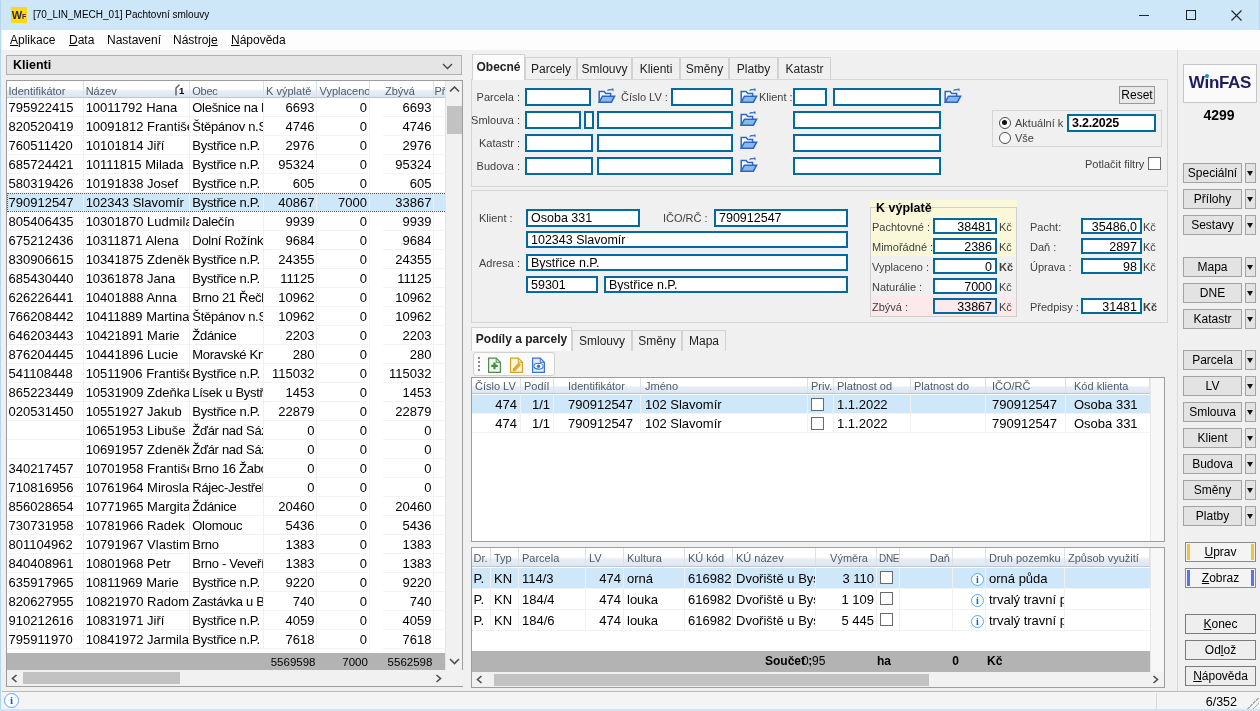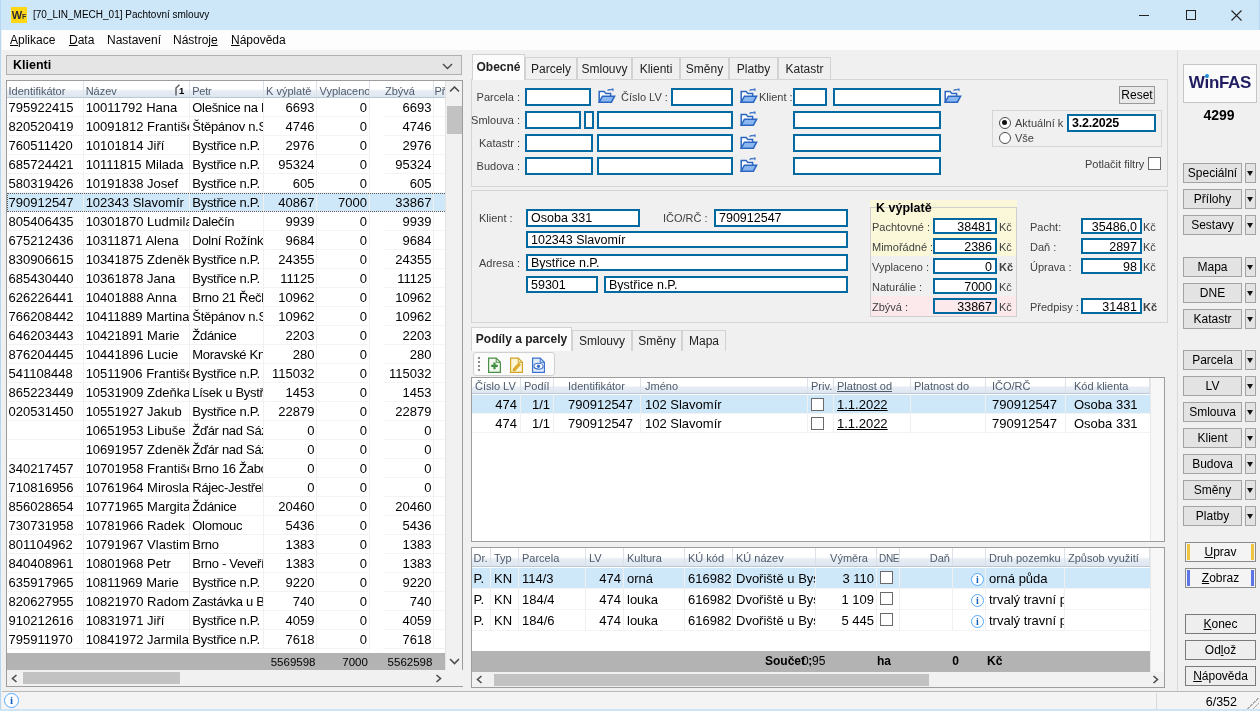--- a/index.html
+++ b/index.html
@@ -56,21 +56,21 @@
 .radio.on::after { content:""; position:absolute; left:2px; top:2px; width:5px; height:5px; background:#111; border-radius:50%; }
 .checkbox { position:absolute; width:13px; height:13px; border:1px solid #6a6a6a; background:#fff; }
 
 .ptable { position:absolute; left:470px; top:377px; width:694px; height:165px; background:#fff; border:1px solid #9d9d9d; }
 .phead { position:absolute; left:0; top:0; width:678px; height:16px; background:linear-gradient(180deg,#ffffff 0%,#ffffff 50%,#e7edf4 62%,#dde6f0 100%); border-bottom:1px solid #bac7d7; display:flex; color:#4e5b6b; }
 .prow { display:flex; height:19px; background:#fff; }
 .prow.sel { background:#cfe8f9; }
 .pc { height:100%; padding:2px 3px 0 3px; white-space:nowrap; overflow:hidden; font-size:13px; border-right:1px solid #f0f0f0; border-bottom:1px solid #f3f3f3; }
 .phead .pc { font-size:11px; border-right:1px solid #dbe1e9; border-bottom:none; line-height:15px; padding-top:1px; }
 .pc0 { width:49px; } .pc1 { width:33px; } .pc2 { width:87px; } .pc3 { width:167px; }
-.pc4 { width:26px; } .pc5 { width:77px;text-decoration:underline; } .pc6 { width:75px; } .pc7 { width:80px; } .pc8 { width:84px; border-right:none; }
+.pc4 { width:26px; } .pc5 { width:77px; } .pc6 { width:75px; } .pc7 { width:80px; } .pc8 { width:84px; border-right:none; }
 
 .dtable { position:absolute; left:470px; top:547px; width:694px; height:141px; background:#fff; border:1px solid #9d9d9d; }
 .dhead { position:absolute; left:0; top:0; width:678px; height:19px; background:linear-gradient(180deg,#ffffff 0%,#ffffff 50%,#e7edf4 62%,#dde6f0 100%); border-bottom:1px solid #bac7d7; display:flex; color:#4e5b6b; }
 .drow { display:flex; height:21px; background:#fff; }
 .drow.sel { background:#cfe8f9; }
 .dc { height:100%; padding:3px 2px 0 3px; white-space:nowrap; overflow:hidden; font-size:13px; border-right:1px solid #f0f0f0; border-bottom:1px solid #f3f3f3; }
 .dhead .dc { font-size:11px; border-right:1px solid #dbe1e9; border-bottom:none; padding-top:4px; }
 .dc0 { width:19px; padding-left:1.5px; } .dc1 { width:28px; } .dc2 { width:67px; } .dc3 { width:38px; } .dc4 { width:61px; }
 .dc5 { width:48px; } .dc6 { width:83px; } .dc7 { width:61px; } .dc8 { width:23px; } .dc9 { width:53px; }
 .dc10 { width:33px; } .dc11 { width:79px; } .dc12 { width:85px; border-right:none; }
@@ -125,21 +125,21 @@
       </svg>
 </div>
 
 <div class="ltable">
  <div class="lhead">
   <div class="lc lc0">Identifikátor</div>
   <div class="lc lc1">Název <span style="float:right;margin-top:1px"><svg width="13" height="12" viewBox="0 0 13 12">
               <path d="M2 11.5 L2 4 L5.5 0.8" fill="none" stroke="#5a5a5a" stroke-width="1.4"></path>
               <text x="5" y="10" font-size="9.5" font-weight="bold" fill="#000" font-family="Liberation Sans">1</text>
             </svg></span></div>
-  <div class="lc lc2">Petr</div>
+  <div class="lc lc2">Obec</div>
   <div class="lc lc3">K výplatě</div>
   <div class="lc lc4">Vyplaceno</div>
   <div class="lc lc5">Zbývá</div>
   <div class="lc lc6">Pře</div>
  </div>
  <div class="lbody">
 <div class="lrow">
 <div class="lc lc0">795922415</div>
           <div class="lc lc1">10011792 Hana</div>
           <div class="lc lc2">Olešnice na M</div>

